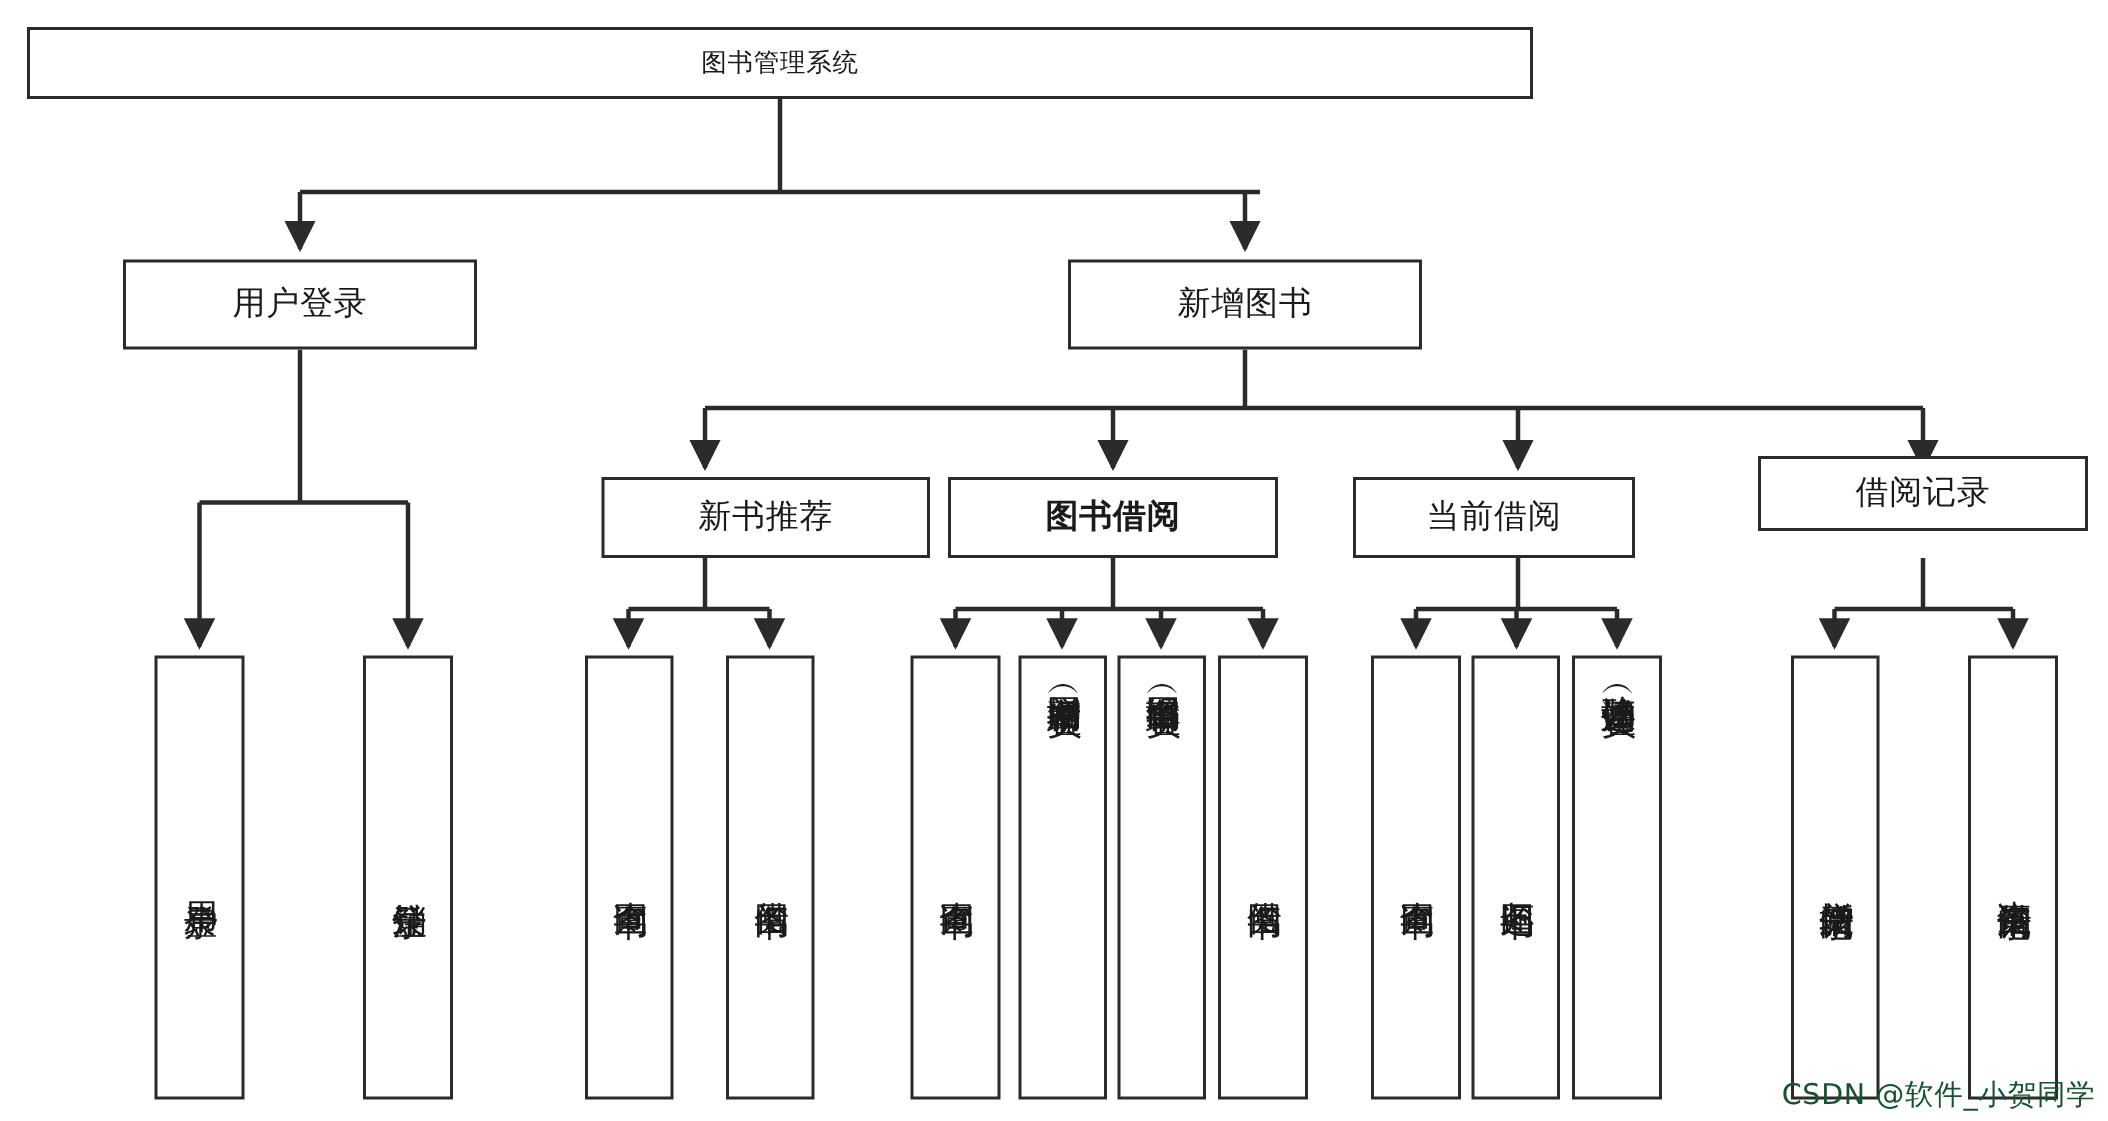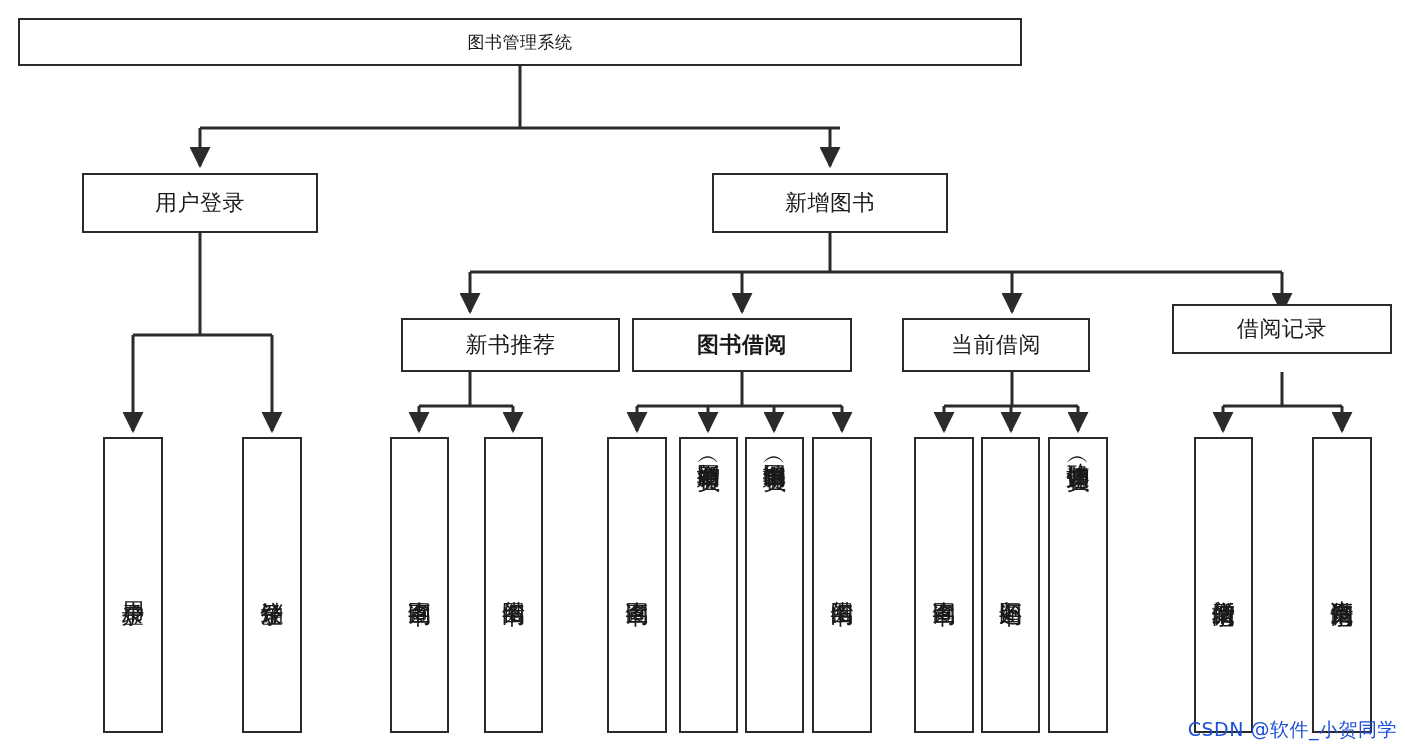--- a/index.html
+++ b/index.html
@@ -61,21 +61,21 @@
     line-height: 1.18;
     letter-spacing: 1px;
     white-space: nowrap;
     color: #1a1a1a;
   }
   #watermark {
     position: absolute;
     right: 8px;
     bottom: 4px;
     font-size: 19px;
-    color: #1d4ed8;
+    color: #14532d;
     letter-spacing: 0.5px;
     white-space: nowrap;
     pointer-events: none;
     margin-left: 43px;
   }
 </style>
 </head>
 <body>
 
 <div id="diagram-root">

